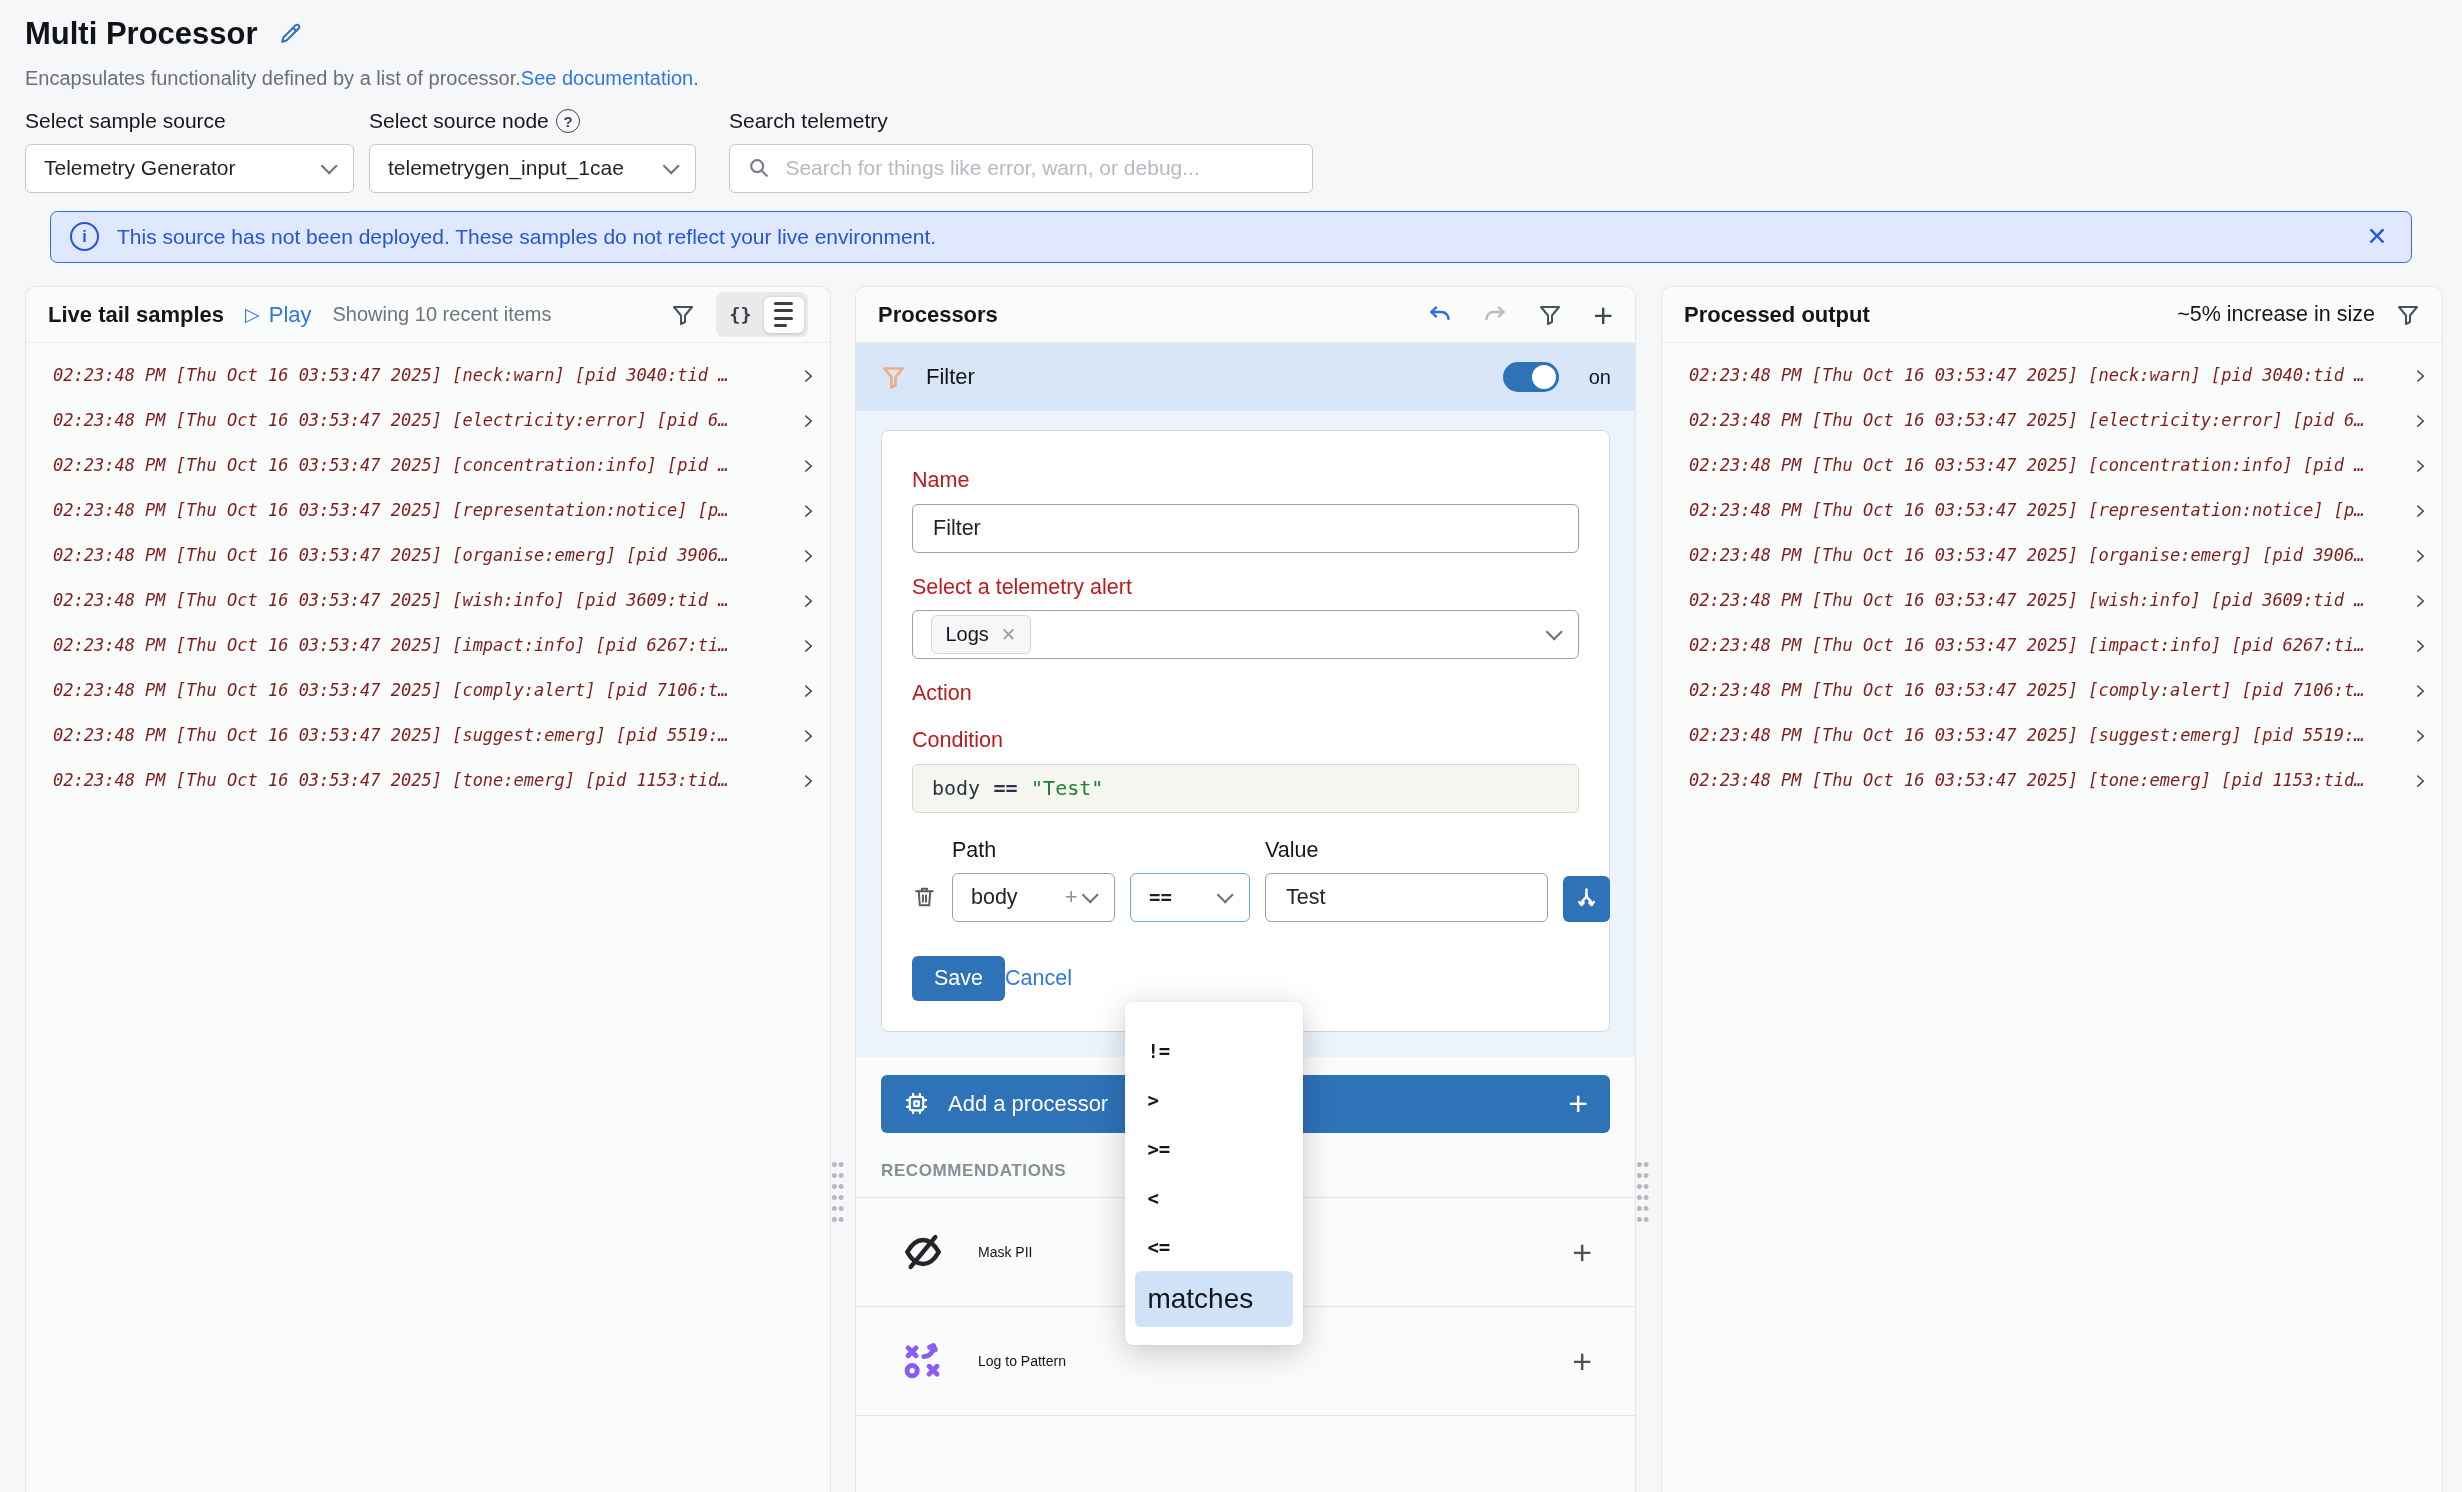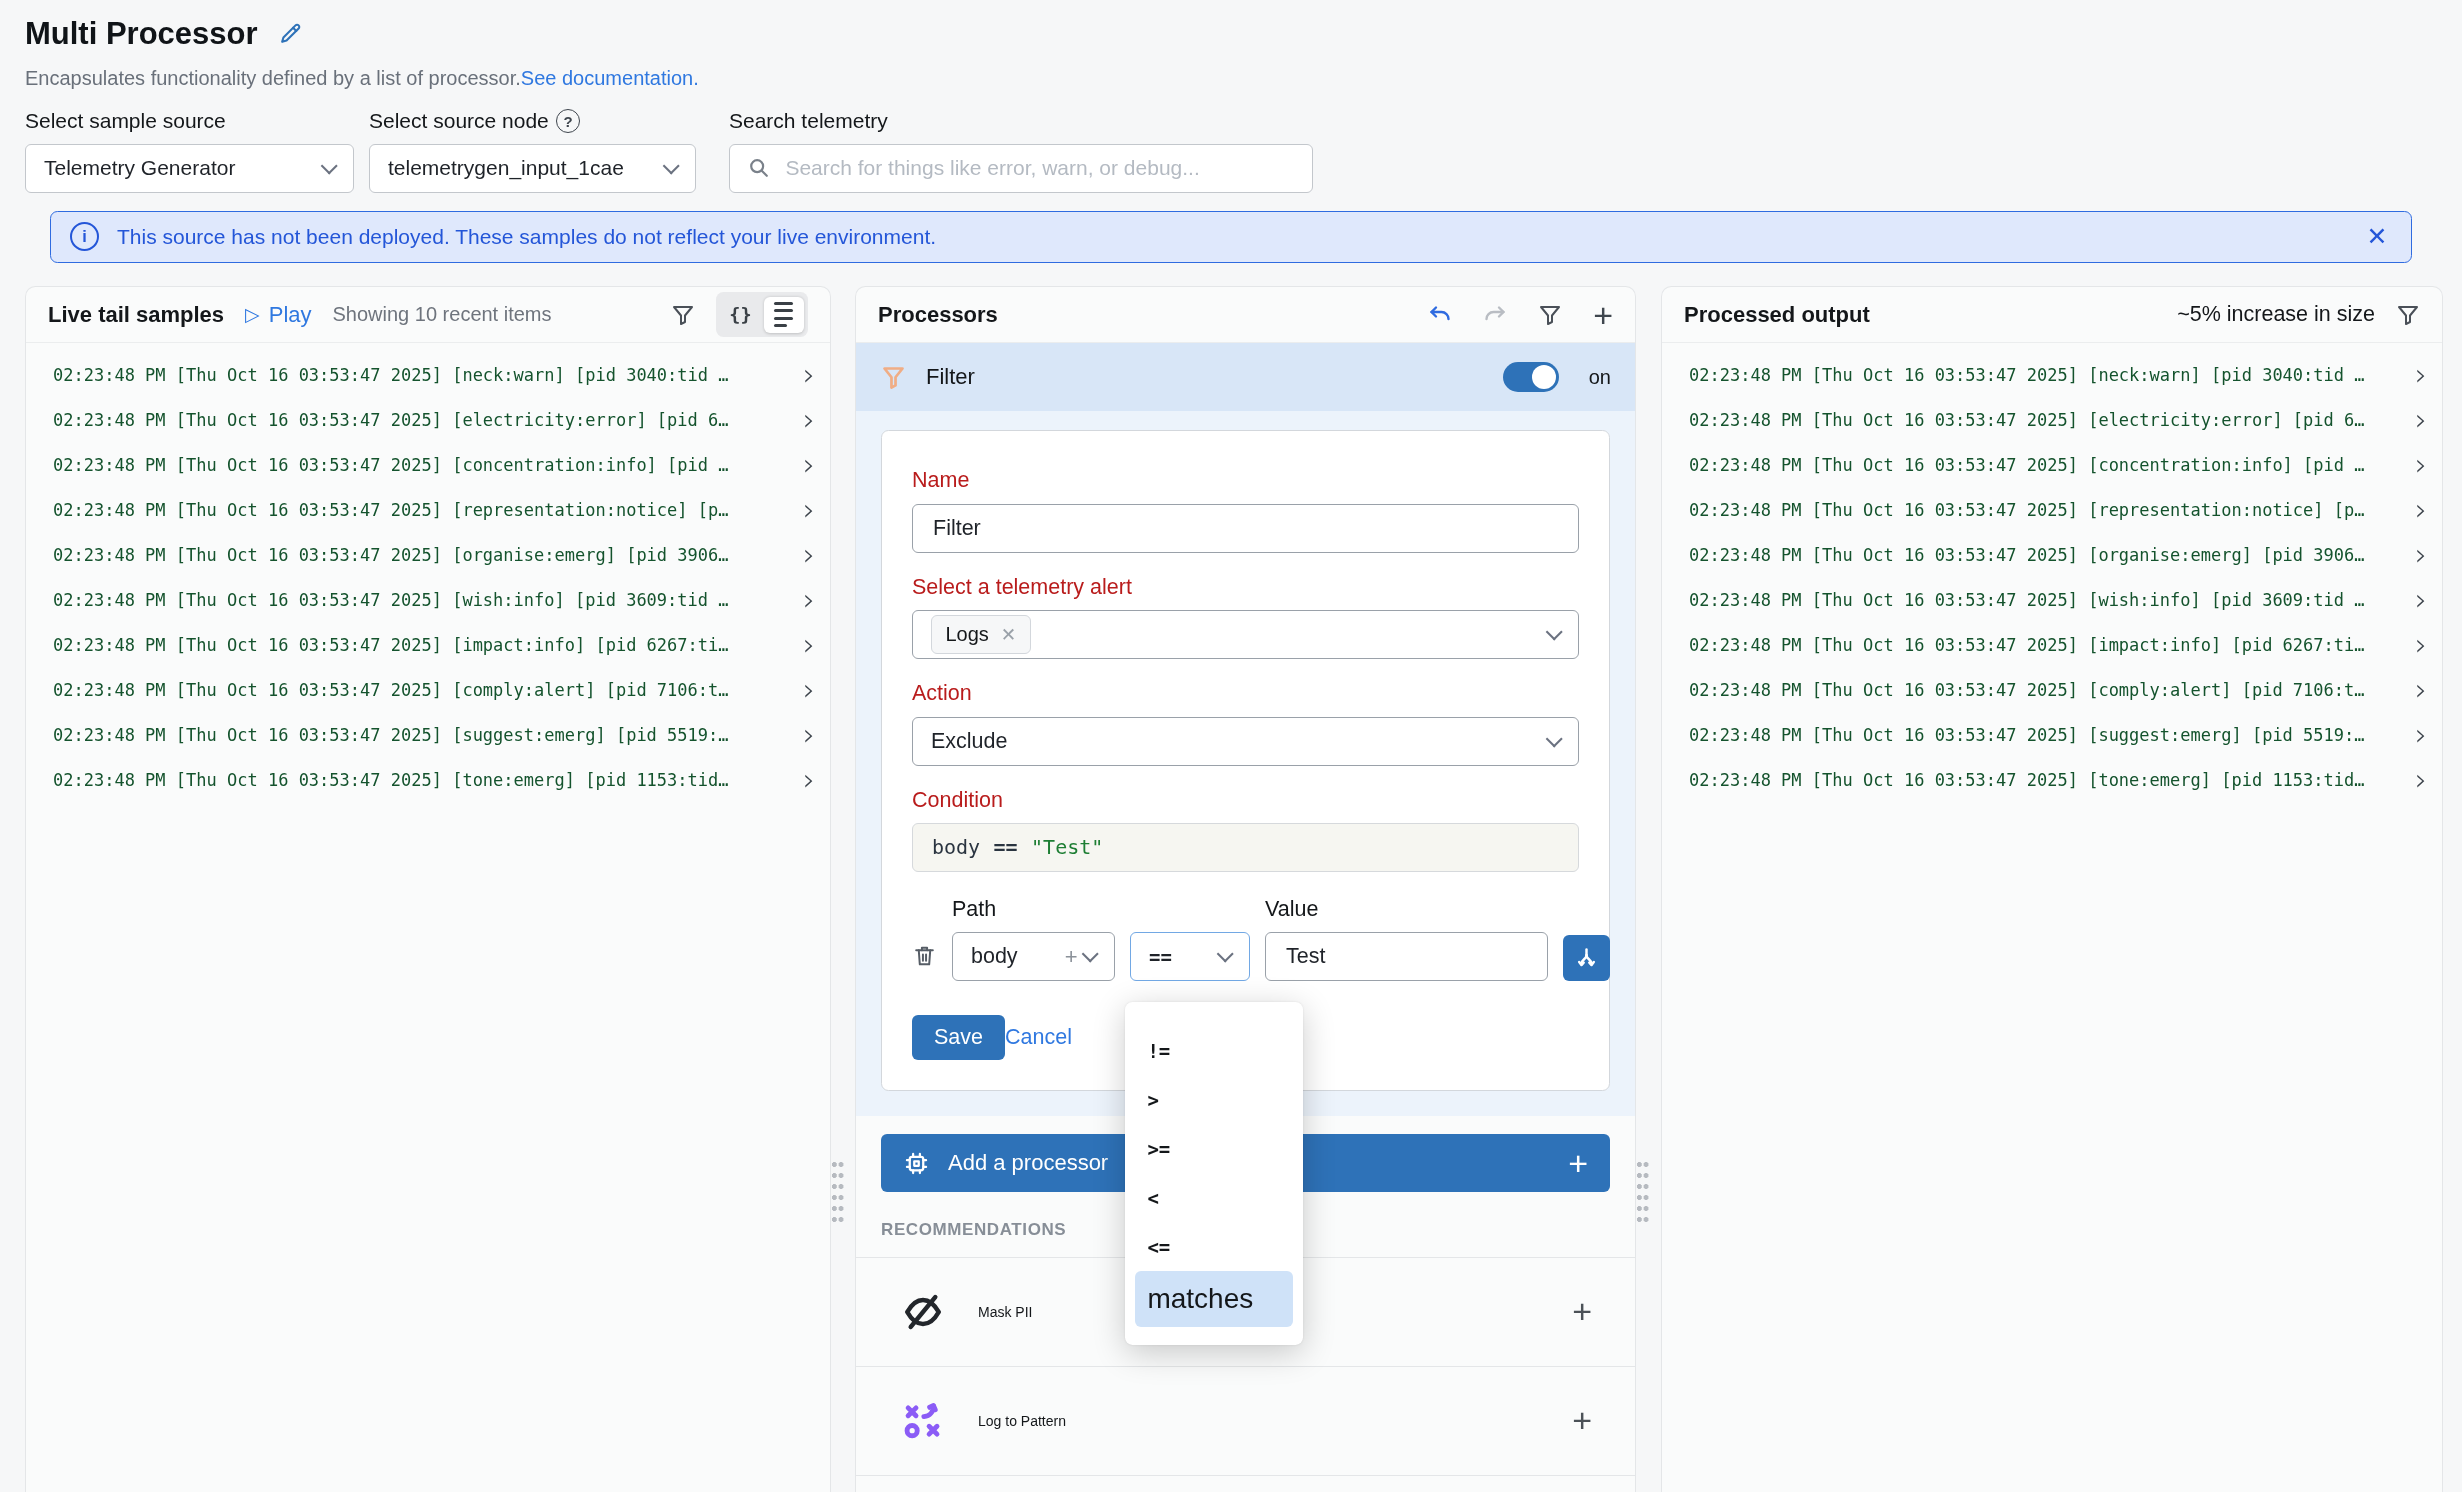--- a/index.html
+++ b/index.html
@@ -45,21 +45,21 @@
   .icon-btn{color:#4a5058;display:flex;align-items:center;cursor:pointer;}
   .seg{background:#e9eaec;border-radius:7.4px;padding:4.5px;display:flex;gap:3px;align-items:center;}
   .seg-btn{width:40px;height:36px;display:flex;align-items:center;justify-content:center;border-radius:6px;cursor:pointer;}
   .seg-code{font-family:"DejaVu Sans Mono",monospace;font-size:18.5px;font-weight:700;color:#3a4046;}
   .seg-active{background:#fff;box-shadow:0 0.7px 3px rgba(0,0,0,0.18);}
   .bars{display:flex;flex-direction:column;gap:4.5px;}
   .bars i{display:block;height:3px;border-radius:1.5px;background:#3a4046;}
   .bars i:nth-child(1){width:19px;}.bars i:nth-child(2){width:19px;}.bars i:nth-child(3){width:19px;}.bars i:nth-child(4){width:12.6px;}
   .log-list{padding-top:9px;}
   .log-row{height:45px;display:flex;align-items:center;padding:0 15px 0 27px;cursor:pointer;}
-  .log-text{flex:1;font-family:"DejaVu Sans Mono",monospace;font-size:17px;color:#14532d;white-space:nowrap;overflow:hidden;}
+  .log-text{flex:1;font-family:"DejaVu Sans Mono",monospace;font-size:17px;color:#7f1d1d;white-space:nowrap;overflow:hidden;font-style:italic;}
   .row-chev{font-family:"DejaVu Sans",sans-serif;font-size:30px;color:#3c434b;line-height:0.8;font-weight:200;}
   .mid-icons{display:flex;align-items:center;gap:31px;}
   .undo{color:#2f6be0;}
   .redo{color:#b9bdc3;}
   .plus-thin{font-size:34px;font-weight:300;color:#3f464e;line-height:1;cursor:pointer;}
   .filter-head{height:68px;background:#d8e6f7;display:flex;align-items:center;gap:19px;padding:0 24px;cursor:pointer;}
   .filter-funnel{color:#f0ad85;}
   .filter-title{font-size:22px;font-weight:500;color:#14171a;flex:1;}
   .toggle{width:56px;height:30px;border-radius:15px;background:#2e72b8;position:relative;cursor:pointer;flex:none;}
   .knob{position:absolute;top:3px;right:3.7px;width:24px;height:24px;border-radius:50%;background:#fff;}
@@ -291,24 +291,20 @@
             <div class="f-label">Select a telemetry alert</div>
             <div class="input sel">
               <span class="chip">
                 <span>Logs</span>
                 <span class="chip-x">✕</span>
               </span>
               <span class="chev"></span>
             </div>
 
             <div class="f-label">Action</div>
-            <div class="input sel">
-              <span>Exclude</span>
-              <span class="chev"></span>
-            </div>
 
             <div class="f-label">Condition</div>
             <div class="code-box">
               <span class="tok-path">body</span>
               <span class="tok-op">==</span>
               <span class="tok-str">"Test"</span>
             </div>
 
             <div class="pv-row">
               <span class="trash">

